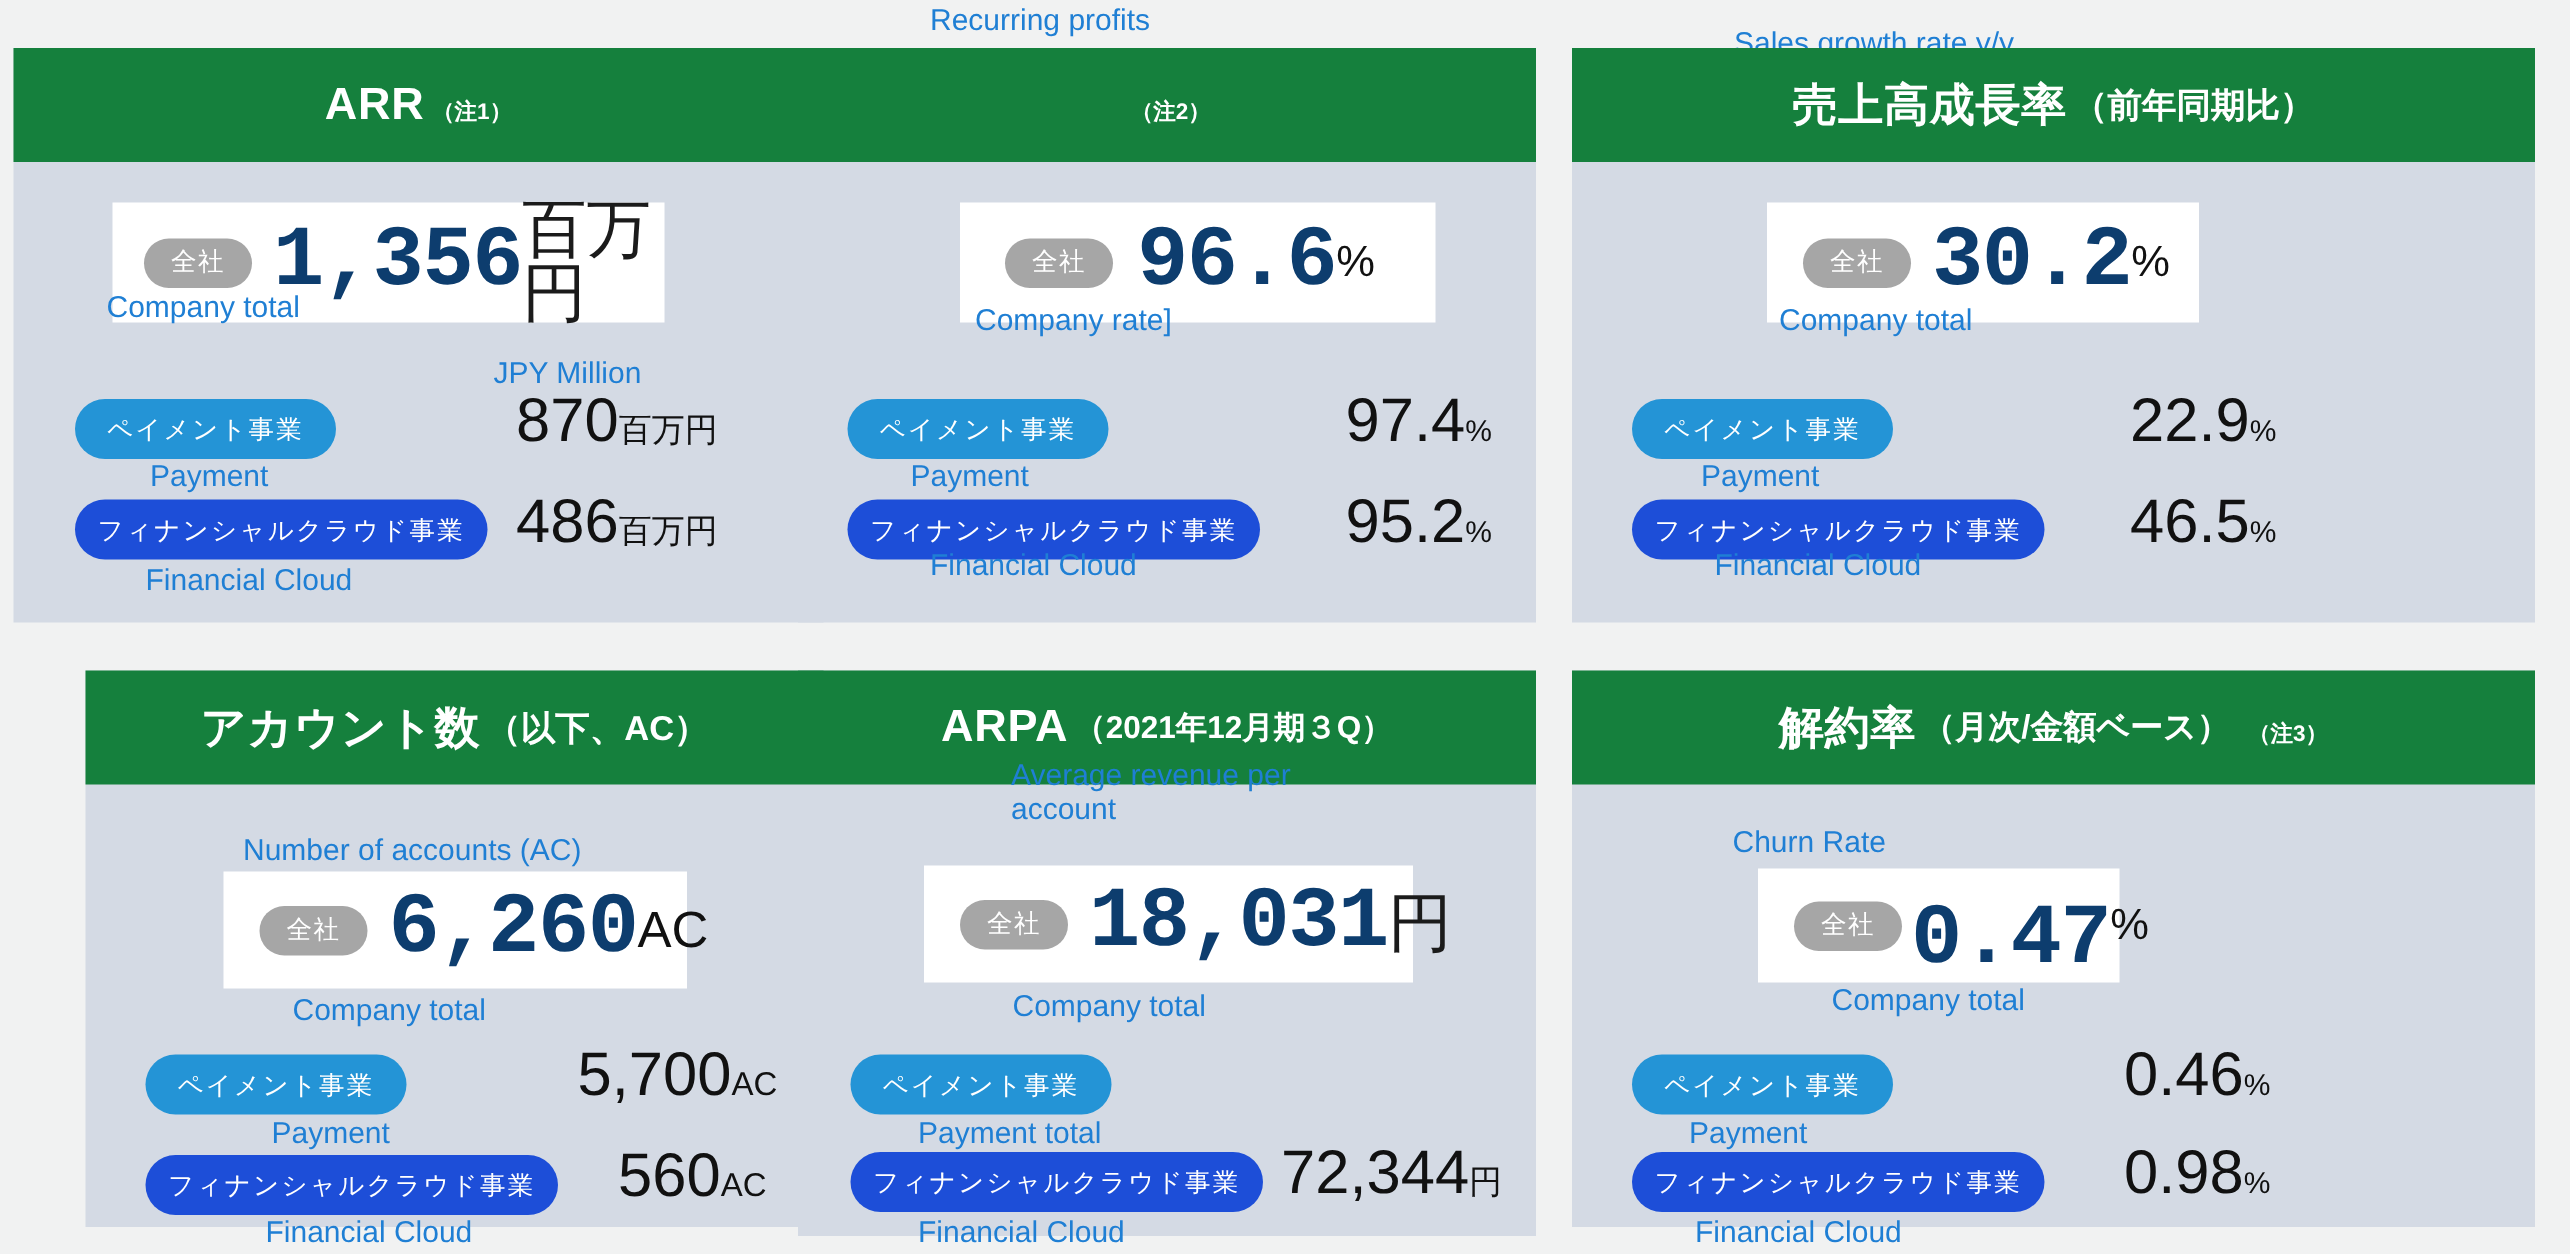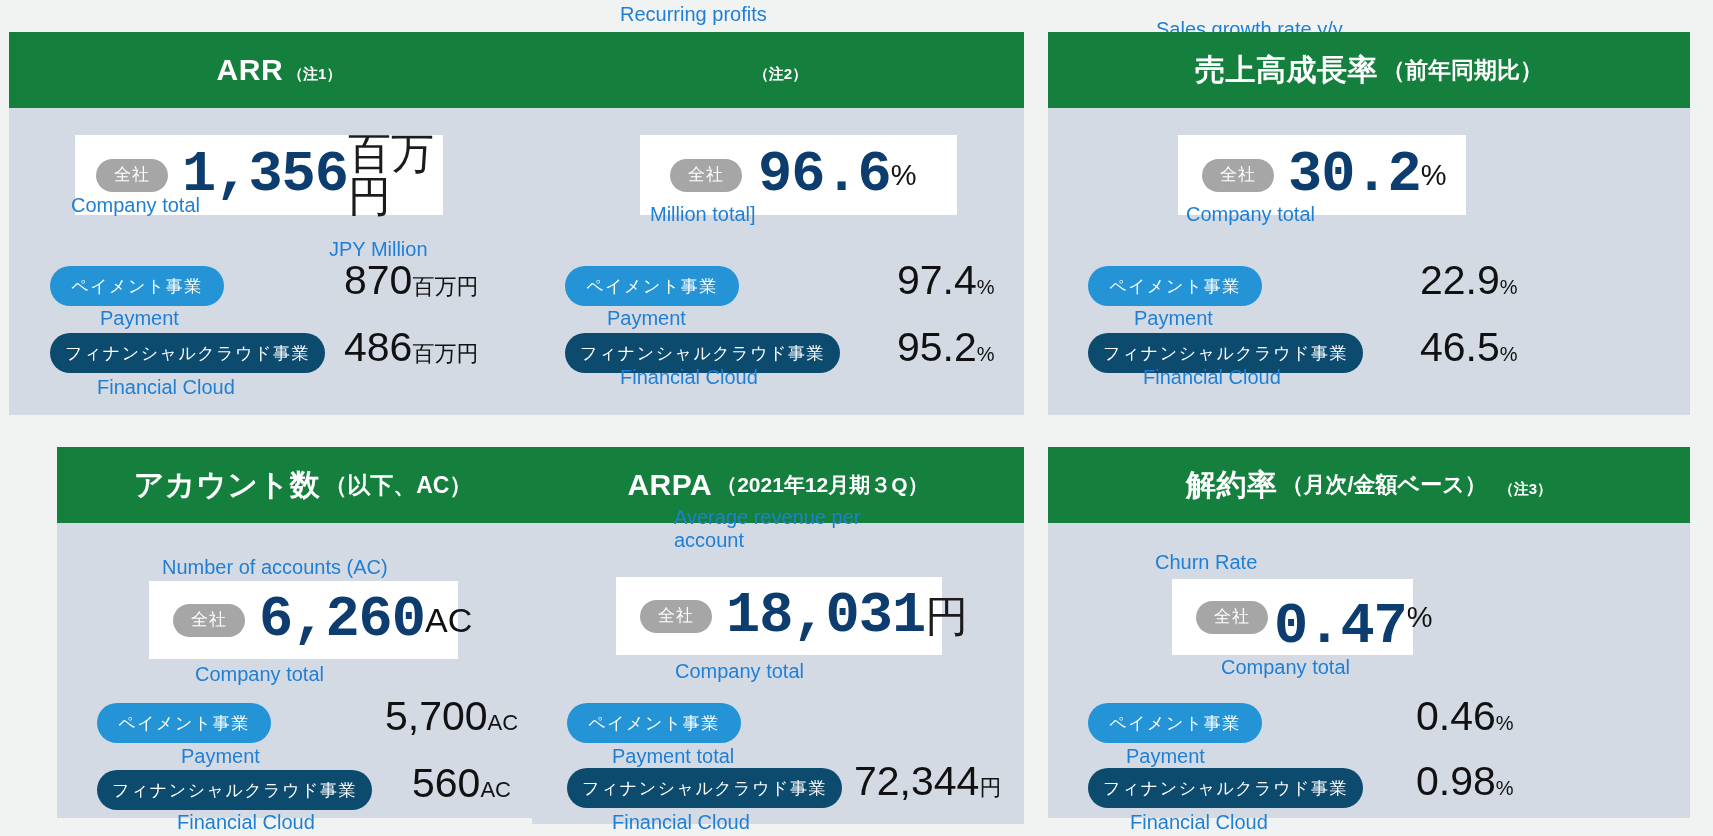--- a/index.html
+++ b/index.html
@@ -110,21 +110,21 @@
     color: #ffffff;
     font-size: 17px;
     display: flex;
     align-items: center;
     justify-content: center;
     letter-spacing: 1.5px;
     box-sizing: border-box;
     height: 40px;
   }
   .seg-pill.payment   { background: #2494d6; }
-  .seg-pill.fincloud  { background: #0c4a6e; }
+  .seg-pill.fincloud  { background: #1d4ed8; }
 
   .seg-val {
     position: absolute;
     color: #111111;
     font-size: 41px;
     line-height: 1;
     white-space: nowrap;
   }
   .seg-val .u {
     font-size: 22px;
@@ -167,21 +167,21 @@
 <div class="card" style="left:532px; top:32px; width:492px; height:383px;">
   <div class="card-header">
     <span class="card-title-note">（注2）</span>
   </div>
   <div class="card-body">
     <div class="hero-box" style="left:108px; top:27px; width:317px; height:80px; padding-left:30px;">
       <span class="pill-total">全社</span>
       <span class="hero-num" style="margin-left:16px;">96.6</span>
       <span class="hero-unit small">%</span>
     </div>
-    <div class="cap" style="left:118px; top:95px;">Million total]</div>
+    <div class="cap" style="left:118px; top:95px;">Company rate]</div>
 
     <div class="seg-pill payment" style="left:33px; top:158px; width:174px;">ペイメント事業</div>
     <div class="cap" style="left:75px; top:199px;">Payment</div>
     <div class="seg-val" style="left:365px; top:152px;">
       <span>97.4</span><span class="u pct">%</span>
     </div>
 
     <div class="seg-pill fincloud" style="left:33px; top:225px; width:275px;">フィナンシャルクラウド事業</div>
     <div class="cap" style="left:88px; top:258px;">Financial Cloud</div>
     <div class="seg-val" style="left:365px; top:219px;">

